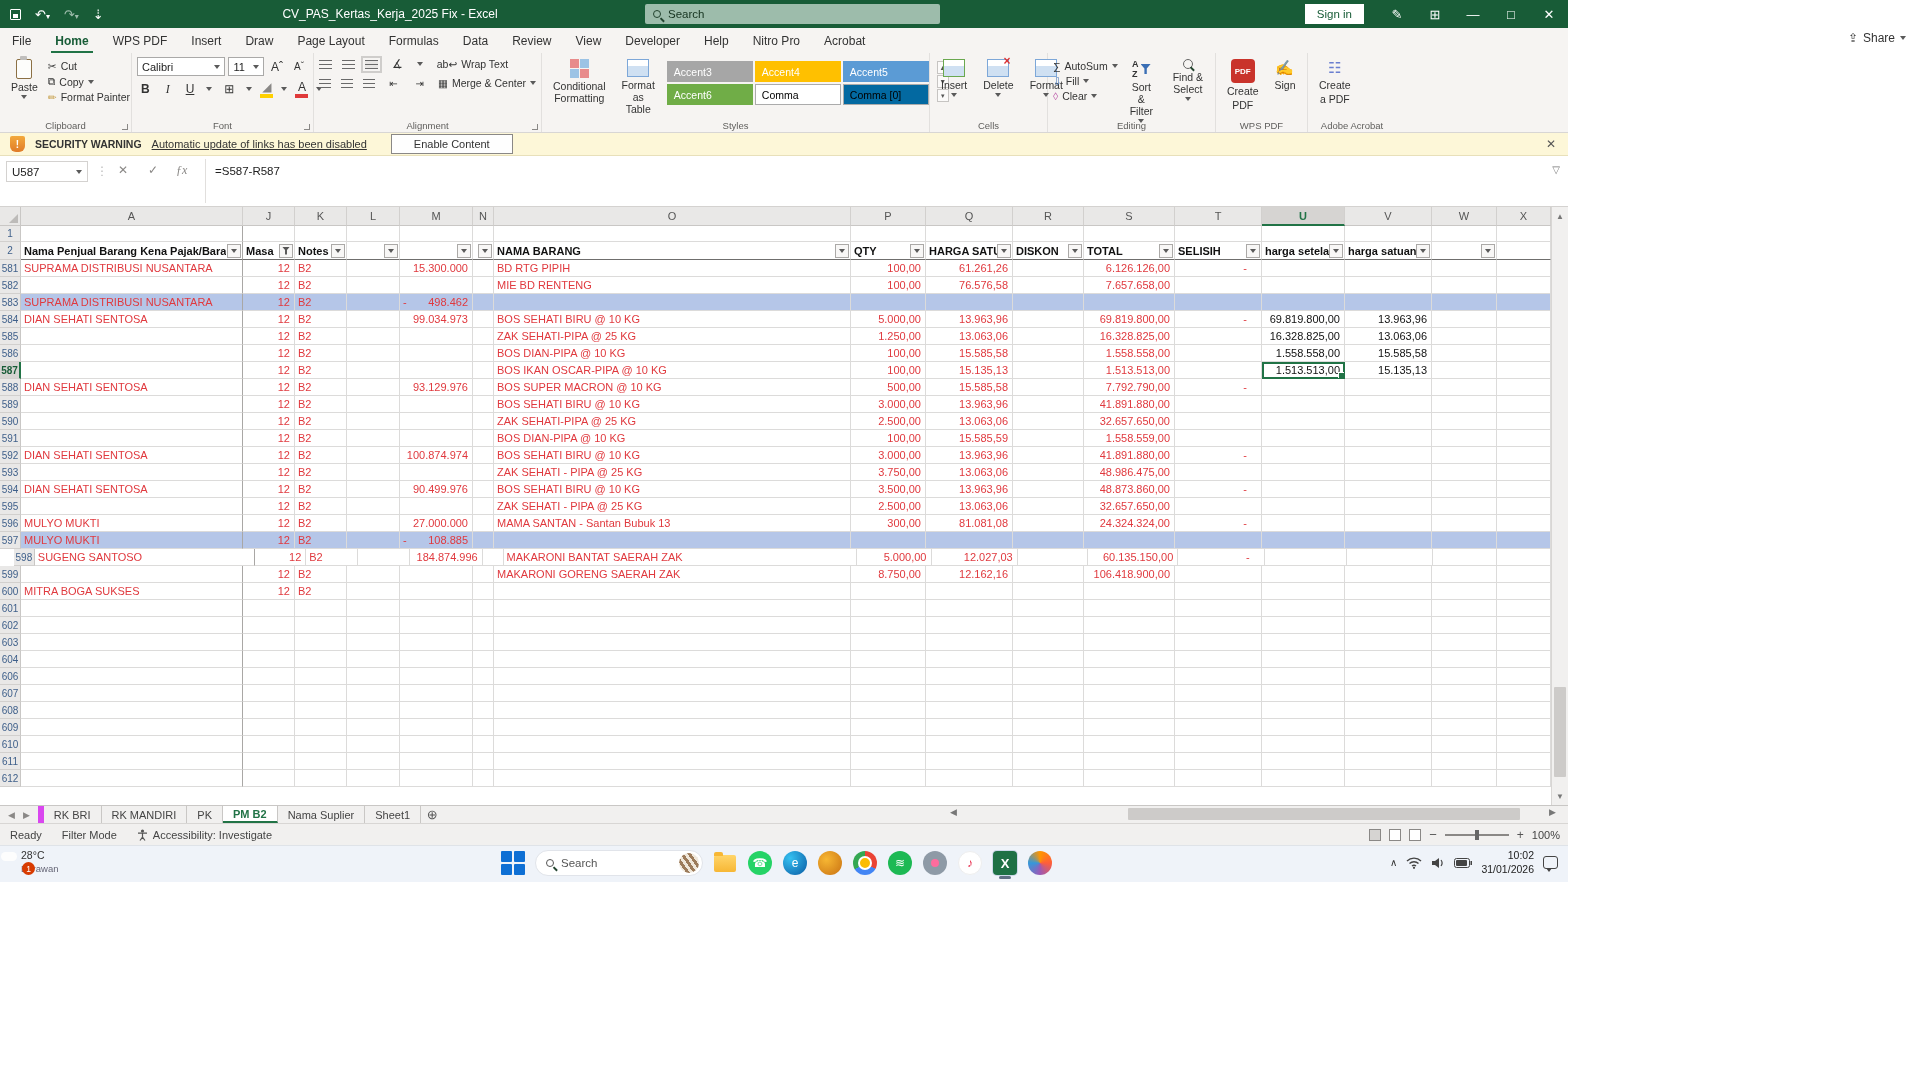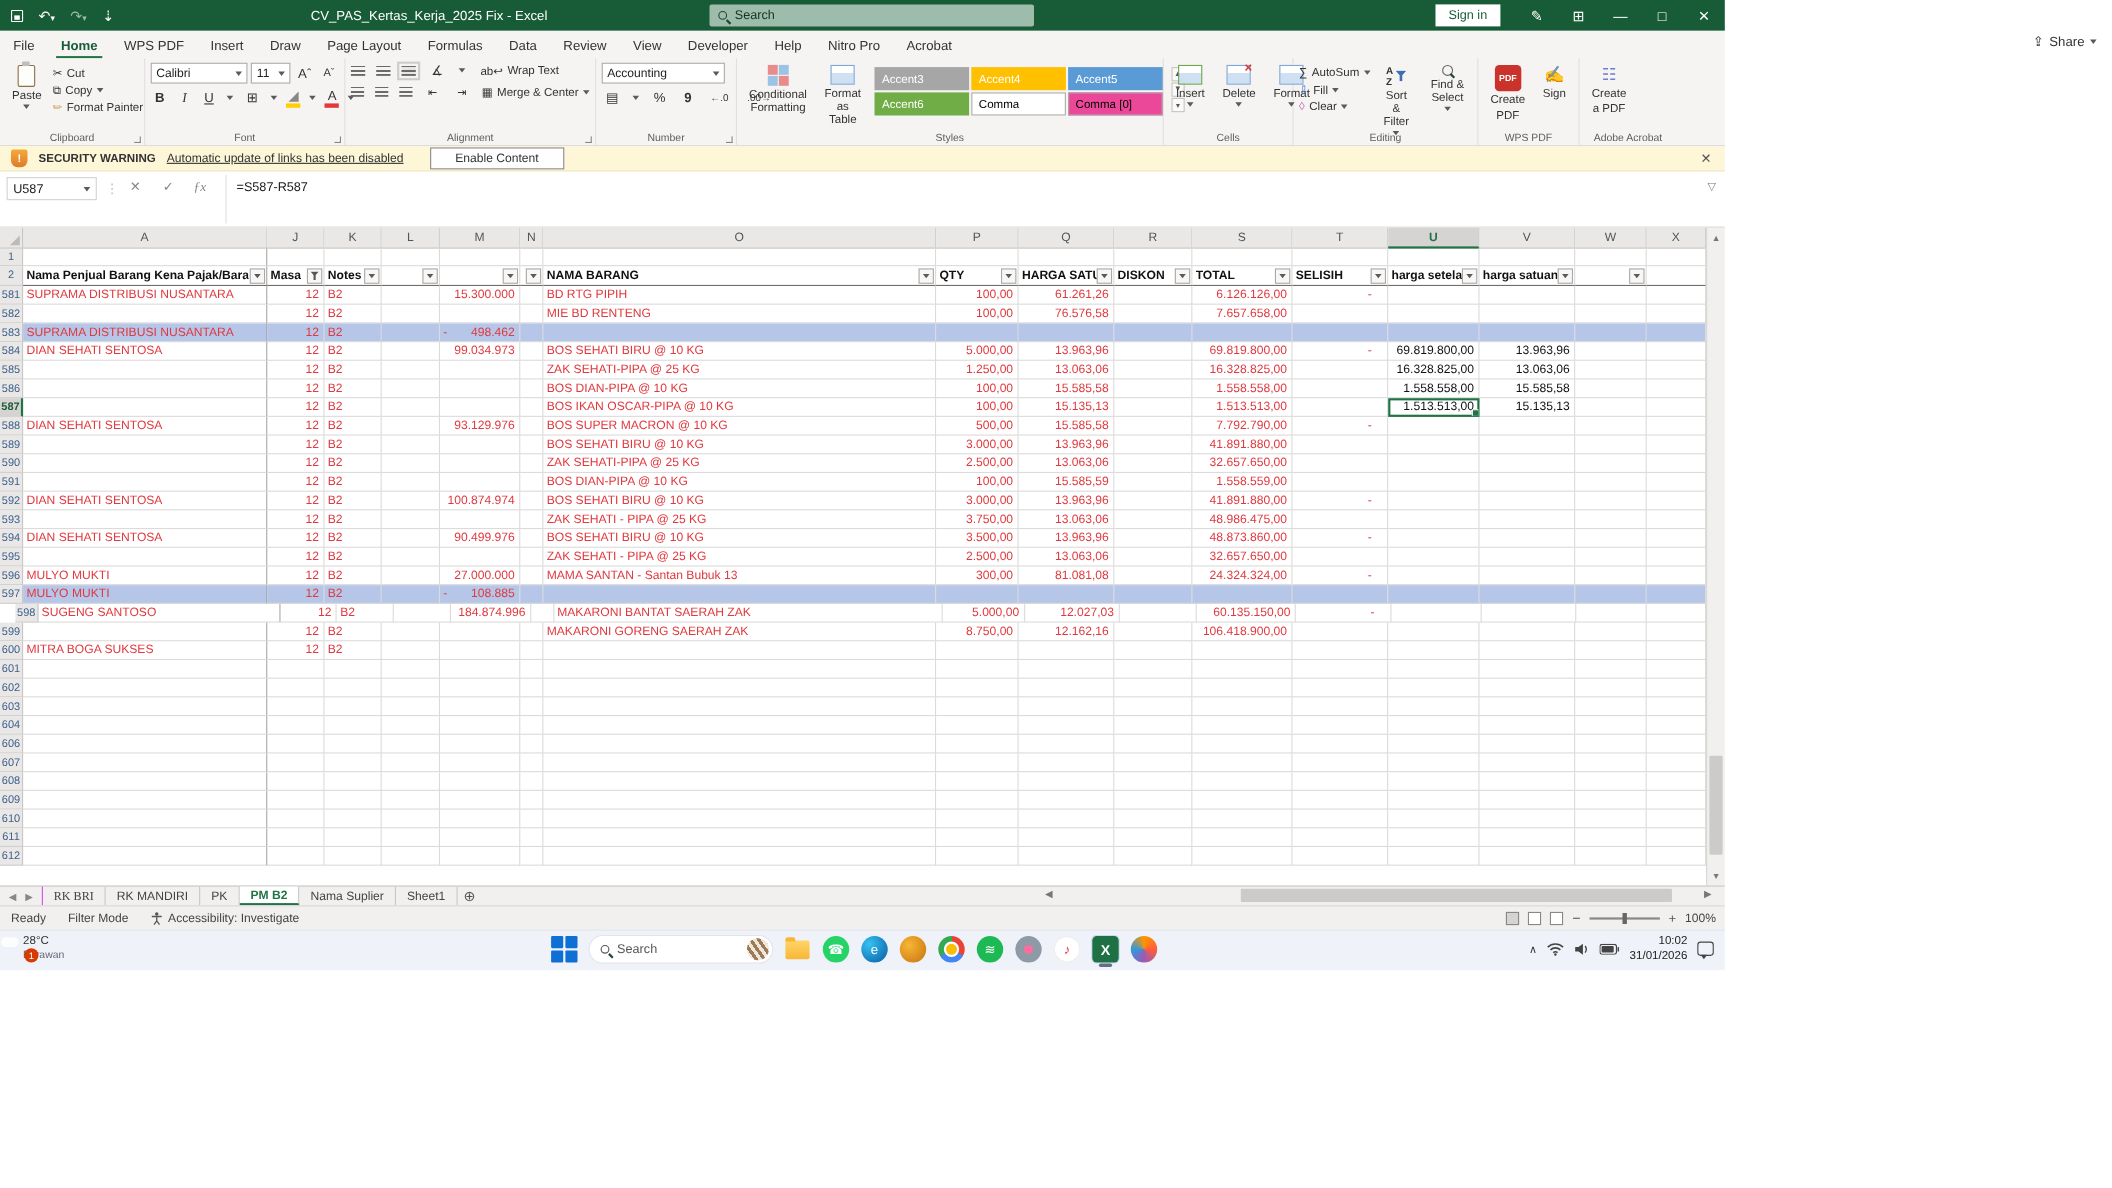--- a/index.html
+++ b/index.html
@@ -87,21 +87,21 @@
   .hdr2 .cell{color:#111;font-weight:bold;border-bottom:1px solid #6f6e6d;}
   .ddbtn{position:absolute;right:1px;top:50%;transform:translateY(-50%);width:14px;height:14px;background:#f8f7f6;border:1px solid #aba9a7;display:flex;align-items:center;justify-content:center;}
   .funnel{width:8px;height:8px;background:#555;clip-path:polygon(0 0,100% 0,62% 45%,62% 100%,38% 100%,38% 45%);}
   .vscroll{position:absolute;top:207px;left:1551px;width:17px;height:598px;background:#f1f0ef;border-left:1px solid #d8d6d4;}
   .vscroll .arr{position:absolute;left:0;width:16px;height:16px;color:#777;font-size:8px;display:flex;align-items:center;justify-content:center;}
   .vthumb{position:absolute;left:2px;width:12px;top:480px;height:90px;background:#cdcbc9;border-radius:1px;}
   
   .tabbar{position:absolute;top:805px;left:0;width:1568px;height:18px;background:#f1f0ef;border-top:1px solid #c9c7c5;display:flex;align-items:stretch;font-size:11px;color:#444;}
   .tnav{display:flex;align-items:center;gap:8px;padding:0 8px;color:#8a8886;font-size:9px;}
   .stab{padding:0 10px;display:flex;align-items:center;border-right:1px solid #c9c7c5;white-space:nowrap;}
-  .stab:first-of-type{border-left:1px solid #d946ef;font-family:Liberation Serif, serif;}
+  .stab:first-of-type{border-left:6px solid #d946ef;}
   .stab.active{background:#fff;color:#217346;font-weight:bold;border-bottom:2px solid #217346;}
   .addtab{width:22px;display:flex;align-items:center;justify-content:center;color:#555;font-size:13px;}
   .hscroll{position:absolute;left:950px;top:806px;width:606px;height:16px;}
   .hscroll .ha{position:absolute;top:1px;color:#777;font-size:9px;}
   .hthumb{position:absolute;left:178px;top:2px;width:392px;height:12px;background:#cdcbc9;border-radius:1px;}
   
   .statusbar{position:absolute;top:823px;left:0;width:1568px;height:22px;background:#f1f0ef;border-top:1px solid #d8d6d4;display:flex;align-items:center;font-size:11px;color:#444;}
   .sb-item{padding:0 10px;white-space:nowrap;display:flex;align-items:center;gap:5px;}
   .sb-right{position:absolute;right:8px;display:flex;align-items:center;gap:8px;}
   .viewico{width:12px;height:12px;border:1px solid #8a8886;background:#fff;}
@@ -264,36 +264,20 @@
       <span class="srow">
           <span>▦</span>
           <span>Merge &amp; Center</span>
           <span class="dArrow"></span>
         </span>
     </div>
     <div class="grp-label">Alignment</div>
     <div class="launcher"></div>
   </div>
 
-  <div class="grp" style="width:128px;flex-direction:column;gap:6px;">
-    <div class="combo" style="width:112px;">
-        <span>Accounting</span>
-        <span class="dArrow"></span>
-      </div>
-    <div style="display:flex;gap:9px;align-items:center;">
-      <span class="fbtn">▤</span>
-        <span class="dArrow"></span>
-      <span class="fbtn">%</span>
-      <span class="fbtn" style="font-weight:bold;">9</span>
-      <span class="fbtn" style="font-size:9px;">←.0</span>
-      <span class="fbtn" style="font-size:9px;">.00→</span>
-    </div>
-    <div class="grp-label">Number</div>
-    <div class="launcher"></div>
-  </div>
 
   <div class="grp" style="width:388px;">
     <div class="bigbtn">
       <span style="display:grid;grid-template-columns:9px 9px;grid-template-rows:9px 9px;gap:1px;">
         <span style="background:#e88b8b;"></span>
           <span style="background:#9cc3e5;"></span>
           <span style="background:#9cc3e5;"></span>
           <span style="background:#e88b8b;"></span>
       </span>
       <span style="white-space:pre-line;text-align:center;">Conditional Formatting</span>
@@ -301,21 +285,21 @@
     <div class="bigbtn">
       <span class="tblico"></span>
       <span style="white-space:pre-line;text-align:center;">Format as Table</span>
     </div>
     <div class="gallery" id="styles-gallery">
         <div class="gcell" style="background: rgb(166, 166, 166); color: rgb(255, 255, 255);">Accent3</div>
         <div class="gcell" style="background: rgb(255, 192, 0); color: rgb(255, 255, 255);">Accent4</div>
         <div class="gcell" style="background: rgb(91, 155, 213); color: rgb(255, 255, 255);">Accent5</div>
         <div class="gcell" style="background: rgb(112, 173, 71); color: rgb(255, 255, 255);">Accent6</div>
         <div class="gcell" style="background: rgb(255, 255, 255); color: rgb(0, 0, 0); border: 1px solid rgb(171, 171, 171);">Comma</div>
-        <div class="gcell" style="background: #ec4899; color: rgb(0, 0, 0); border: 1px solid rgb(171, 171, 171);">Comma [0]</div>
+        <div class="gcell" style="background: #0369a1; color: rgb(0, 0, 0); border: 1px solid rgb(171, 171, 171);">Comma [0]</div>
       </div>
     <div class="gscroll">
       <div>▲</div>
       <div>▼</div>
       <div>▾</div>
     </div>
     <div class="grp-label">Styles</div>
   </div>
 
   <div class="grp" style="width:118px;">

